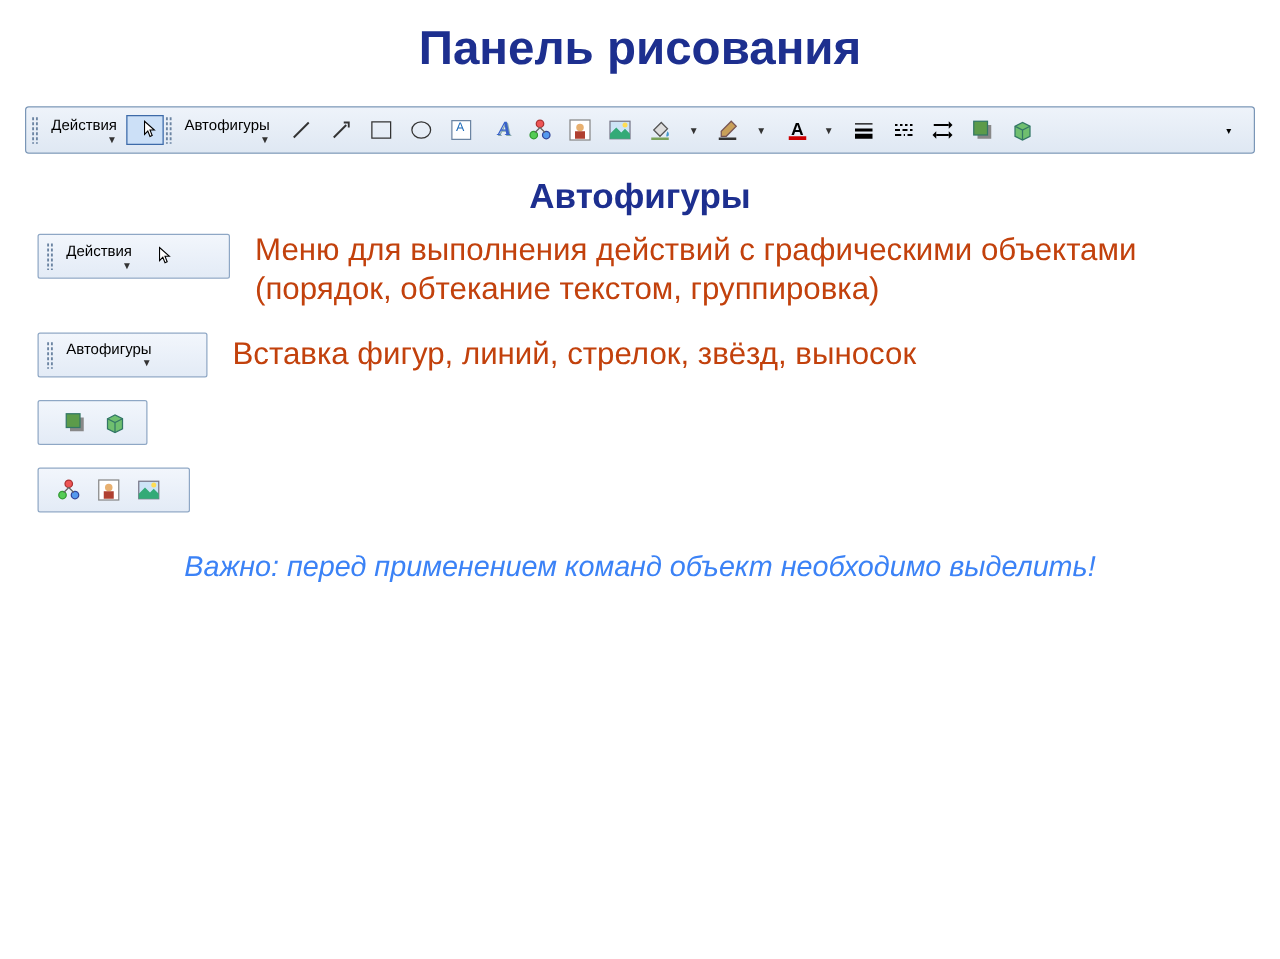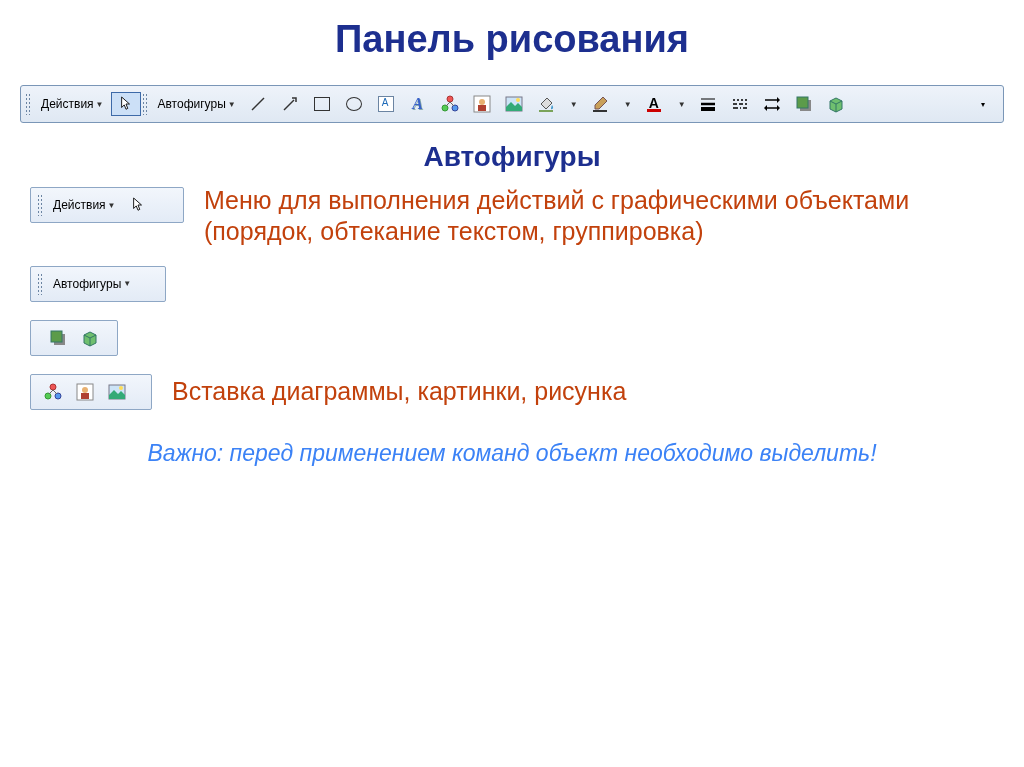--- a/index.html
+++ b/index.html
@@ -29,30 +29,31 @@
   }
   .grip {
     width: 6px;
     height: 22px;
     background-image: radial-gradient(#6b84a2 1px, transparent 1px);
     background-size: 3px 4px;
     margin-right: 4px;
   }
   .tbtn {
     display: inline-flex;
-    align-items: center;
+    align-items: flex-end;
     justify-content: center;
     height: 22px;
     min-width: 22px;
     padding: 0 3px;
     margin: 0 1px;
     border: 1px solid transparent;
     font-size: 12px;
     font-family: Tahoma, sans-serif;
     cursor: pointer;
+    flex-direction: column;
   }
   .tbtn.textbtn { padding: 0 4px; }
   .tbtn .dd { font-size: 8px; margin-left: 2px; color: #333; }
   .tbtn.selected {
     border: 1px solid #3d6aa8;
     background: #cce0f7;
   }
   .tbtn.ddonly { min-width: 12px; }
   .toolbar .end { margin-left: auto; }
   
@@ -276,20 +277,21 @@
 </div>
 
 <div class="row row2">
   <div class="iconbox">
     <div class="grip"></div>
     <div class="tbtn textbtn">
       <span>Автофигуры</span>
       <span class="dd">▼</span>
     </div>
   </div>
+  <div class="desc">Вставка фигур, линий, стрелок, звёзд, выносок</div>
 </div>
 
 <div class="row row3">
   <div class="iconbox">
     <div class="tbtn shadow-ic">
       <svg viewBox="0 0 18 18">
           <rect x="5" y="5" width="11" height="11" fill="#888"></rect>
           <rect x="2" y="2" width="11" height="11" fill="#5c9b4a" stroke="#376"></rect>
         </svg>
     </div>
@@ -320,16 +322,15 @@
         </svg>
     </div>
     <div class="tbtn picture-ic">
       <svg viewBox="0 0 18 18">
           <rect x="1" y="2" width="16" height="14" fill="#cde4f7" stroke="#778"></rect>
           <path d="M1 12 L6 7 L10 11 L13 8 L17 12 L17 16 L1 16 Z" fill="#3a7"></path>
           <circle cx="13" cy="5" r="2" fill="#fd5"></circle>
         </svg>
     </div>
   </div>
-  <div class="desc">Вставка диаграммы, картинки, рисунка</div>
 </div>
 
 <div class="note">Важно: перед применением команд объект необходимо выделить!</div>
 
 </body></html>

